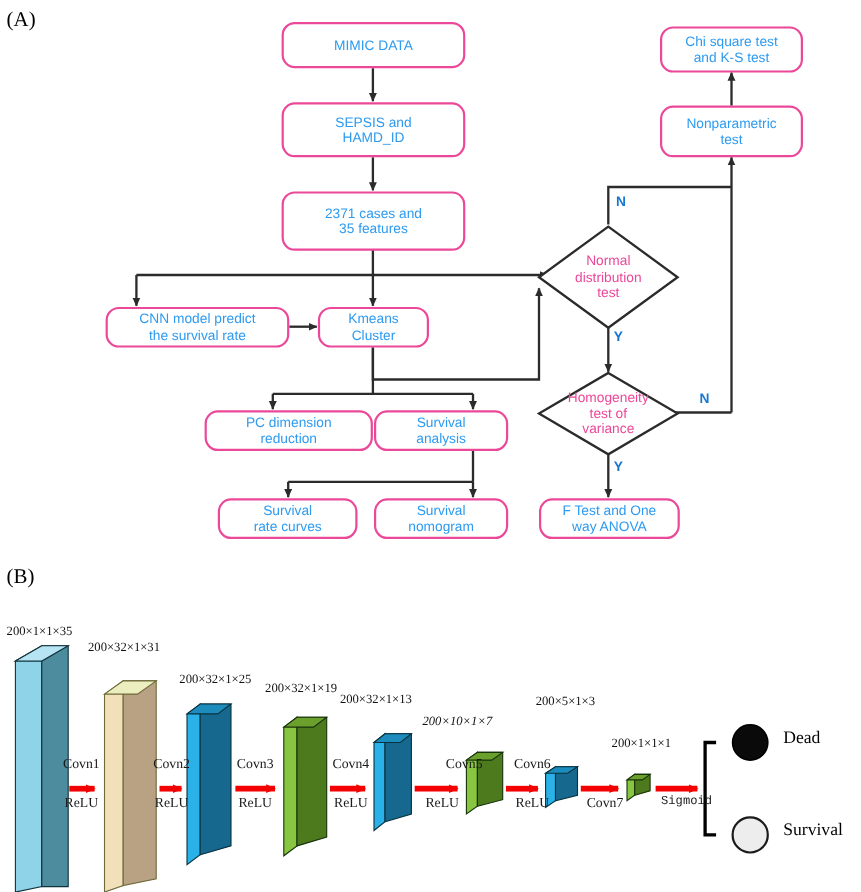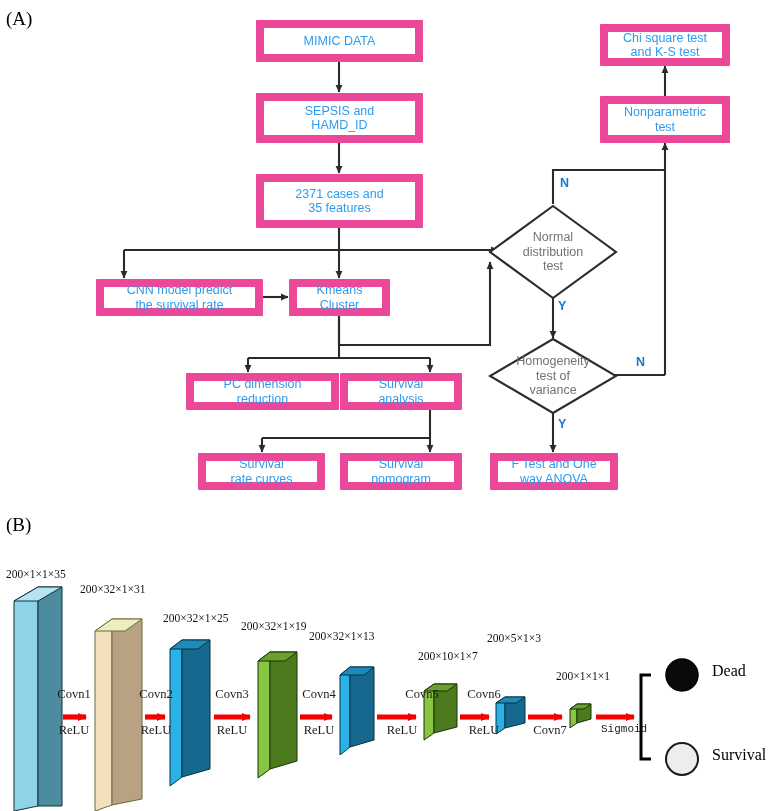--- a/index.html
+++ b/index.html
@@ -27,37 +27,37 @@
     color: #000000;
     letter-spacing: 0px;
   }
   #panel-a-label { left: 6px;  top: 8px; }
   #panel-b-label { left: 6px;  top: 514px; }
 
   
   .fc-node {
     position: absolute;
     box-sizing: border-box;
-    border: 8px solid #ec4899;
-    border-radius: 1px;
+    border: 2px solid #ec4899;
+    border-radius: 12px;
     background: #ffffff;
     color: #2e9bf0;
     font-family: "Liberation Sans", sans-serif;
     font-size: 12.5px;
     line-height: 14.5px;
     display: flex;
     align-items: center;
     justify-content: center;
     text-align: center;
     white-space: pre-line;
     padding: 1px 3px;
   }
   .fc-diamond-label {
     position: absolute;
-    color: #737373;
+    color: #ec4899;
     font-family: "Liberation Sans", sans-serif;
     font-size: 12.5px;
     line-height: 14.5px;
     text-align: center;
     white-space: pre-line;
     display: flex;
     align-items: center;
     justify-content: center;
     pointer-events: none;
   }
@@ -290,21 +290,21 @@
     </g>
     <circle cx="682" cy="124" r="16" fill="#0a0a0a" stroke="#000000" stroke-width="1.5"></circle>
     <circle cx="682" cy="208" r="16" fill="#ededed" stroke="#1a1a1a" stroke-width="2"></circle>
   </svg>
 
   <div class="dim-label" style="left:6px;   top:568px;">200×1×1×35</div>
   <div class="dim-label" style="left:80px;  top:583px;">200×32×1×31</div>
   <div class="dim-label" style="left:163px; top:612px;">200×32×1×25</div>
   <div class="dim-label" style="left:241px; top:620px;">200×32×1×19</div>
   <div class="dim-label" style="left:309px; top:630px;">200×32×1×13</div>
-  <div class="dim-label" style="left:418px; top:650px;">200×10×1×7</div>
+  <div class="dim-label" style="left:384px; top:650px;font-style:italic;">200×10×1×7</div>
   <div class="dim-label" style="left:487px; top:632px;">200×5×1×3</div>
   <div class="dim-label" style="left:556px; top:670px;">200×1×1×1</div>
 
   <div class="op-label" style="left:42px;  top:687px; width:64px;">Covn1</div>
   <div class="act-label" style="left:42px;  top:723px; width:64px;">ReLU</div>
 
   <div class="op-label" style="left:124px; top:687px; width:64px;">Covn2</div>
   <div class="act-label" style="left:124px; top:723px; width:64px;">ReLU</div>
 
   <div class="op-label" style="left:200px; top:687px; width:64px;">Covn3</div>

